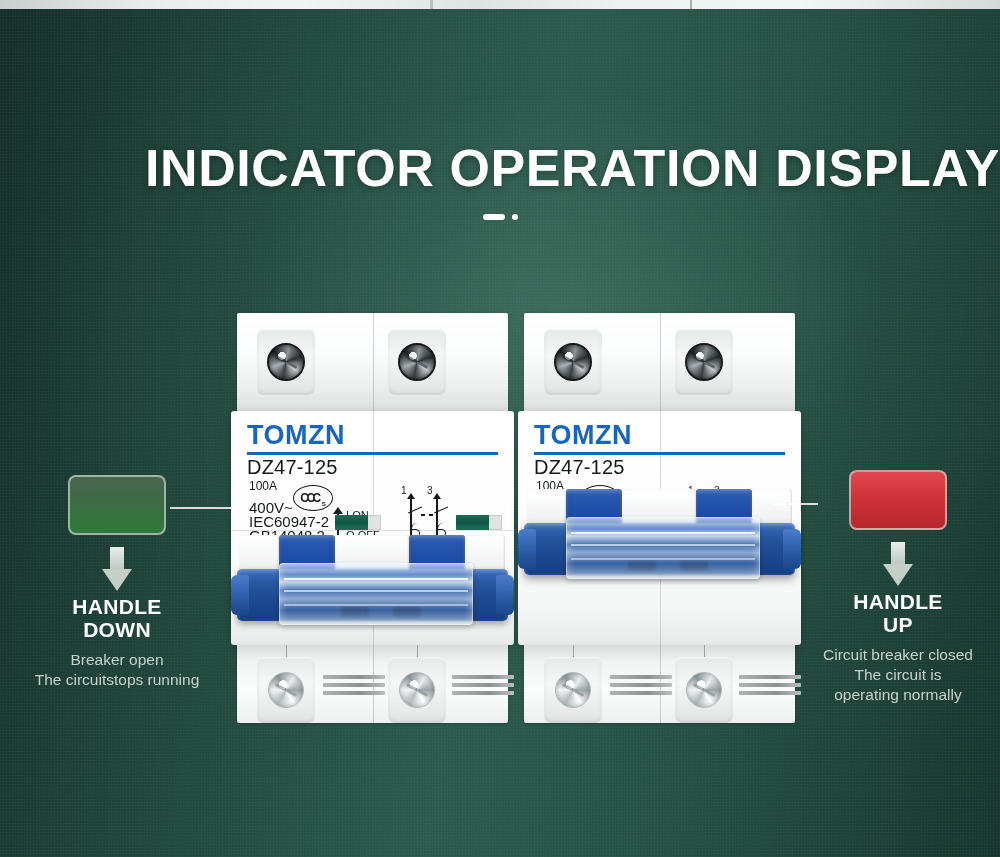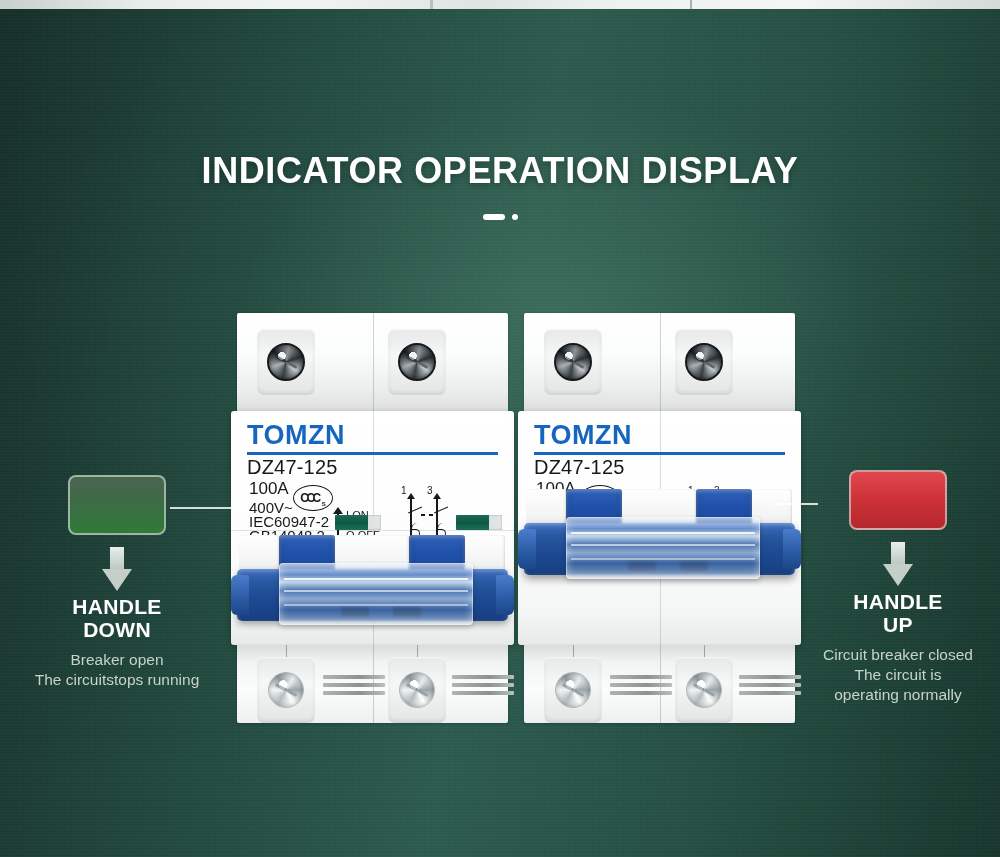--- a/index.html
+++ b/index.html
@@ -26,24 +26,24 @@
   .topstrip{
     position:absolute;left:0;top:0;width:1000px;height:9px;
     background:linear-gradient(90deg,#c9cfcc 0%,#e8eceb 14%,#f2f4f3 30%,#dfe4e2 48%,#eef1f0 62%,#f4f6f5 80%,#d4dad7 100%);
     z-index:6;
   }
   .topstrip .seamA{position:absolute;left:430px;top:0;width:3px;height:9px;background:#b9c0bd;}
   .topstrip .seamB{position:absolute;left:690px;top:0;width:2px;height:9px;background:#aab2af;}
 
   
   .title{
-    position:absolute;left:0;top:138px;width:1000px;text-align:center;
-    font-size:36px;font-weight:700;letter-spacing:.6px;color:#ffffff;
+    position:absolute;left:0;top:138px;width:1000px;text-align:right;
+    font-size:52px;font-weight:700;letter-spacing:.6px;color:#ffffff;
     font-family:"Liberation Sans","DejaVu Sans",sans-serif;
-    text-shadow:0 2px 6px rgba(0,0,0,.30);z-index:5;margin-top:12px;
+    text-shadow:0 2px 6px rgba(0,0,0,.30);z-index:5;
   }
   .subdeco{position:absolute;left:0;top:210px;width:1000px;height:14px;z-index:5;
     display:flex;align-items:center;justify-content:center;gap:7px;}
   .subdeco .dash{width:22px;height:6px;border-radius:3px;background:#ffffff;}
   .subdeco .dot{width:6px;height:6px;border-radius:50%;background:#ffffff;}
 
   
   .breaker{position:absolute;z-index:3;width:283px;height:410px;}
   .bk-left{left:231px;top:313px;}
   .bk-right{left:518px;top:313px;}
@@ -104,21 +104,21 @@
   }
   .face .vseam{position:absolute;left:50%;top:0;width:1px;height:100%;background:rgba(120,128,126,.28);}
   .face .hseam{position:absolute;left:0;top:119px;width:100%;height:1px;background:rgba(120,128,126,.22);}
 
   
   .brand{position:absolute;left:16px;top:9px;font-size:27px;font-weight:700;
     letter-spacing:.5px;color:#1666c0;font-family:"Liberation Sans","DejaVu Sans",sans-serif;}
   .brandrule{position:absolute;left:16px;top:41px;width:251px;height:3px;background:#1666c0;}
 
   .model{position:absolute;left:16px;top:45px;font-size:20px;color:#16191b;letter-spacing:.2px;}
-  .amps{position:absolute;left:18px;top:68px;font-size:17px;color:#16191b;}
+  .amps{position:absolute;left:18px;top:68px;font-size:12px;color:#16191b;}
   .spec{position:absolute;left:18px;top:90px;font-size:15px;line-height:14.2px;color:#16191b;}
 
   
   .ccc{position:absolute;left:62px;top:74px;width:38px;height:24px;border-radius:50%;
     border:1.6px solid #16191b;display:flex;align-items:center;justify-content:center;
     font-size:12px;font-weight:700;letter-spacing:-2.5px;color:#16191b;}
   .ccc span{font-size:6px;letter-spacing:0;margin-left:3px;align-self:flex-end;margin-bottom:3px;}
 
   
   .onoff{position:absolute;left:1px;top:0;width:96px;height:40px;}

